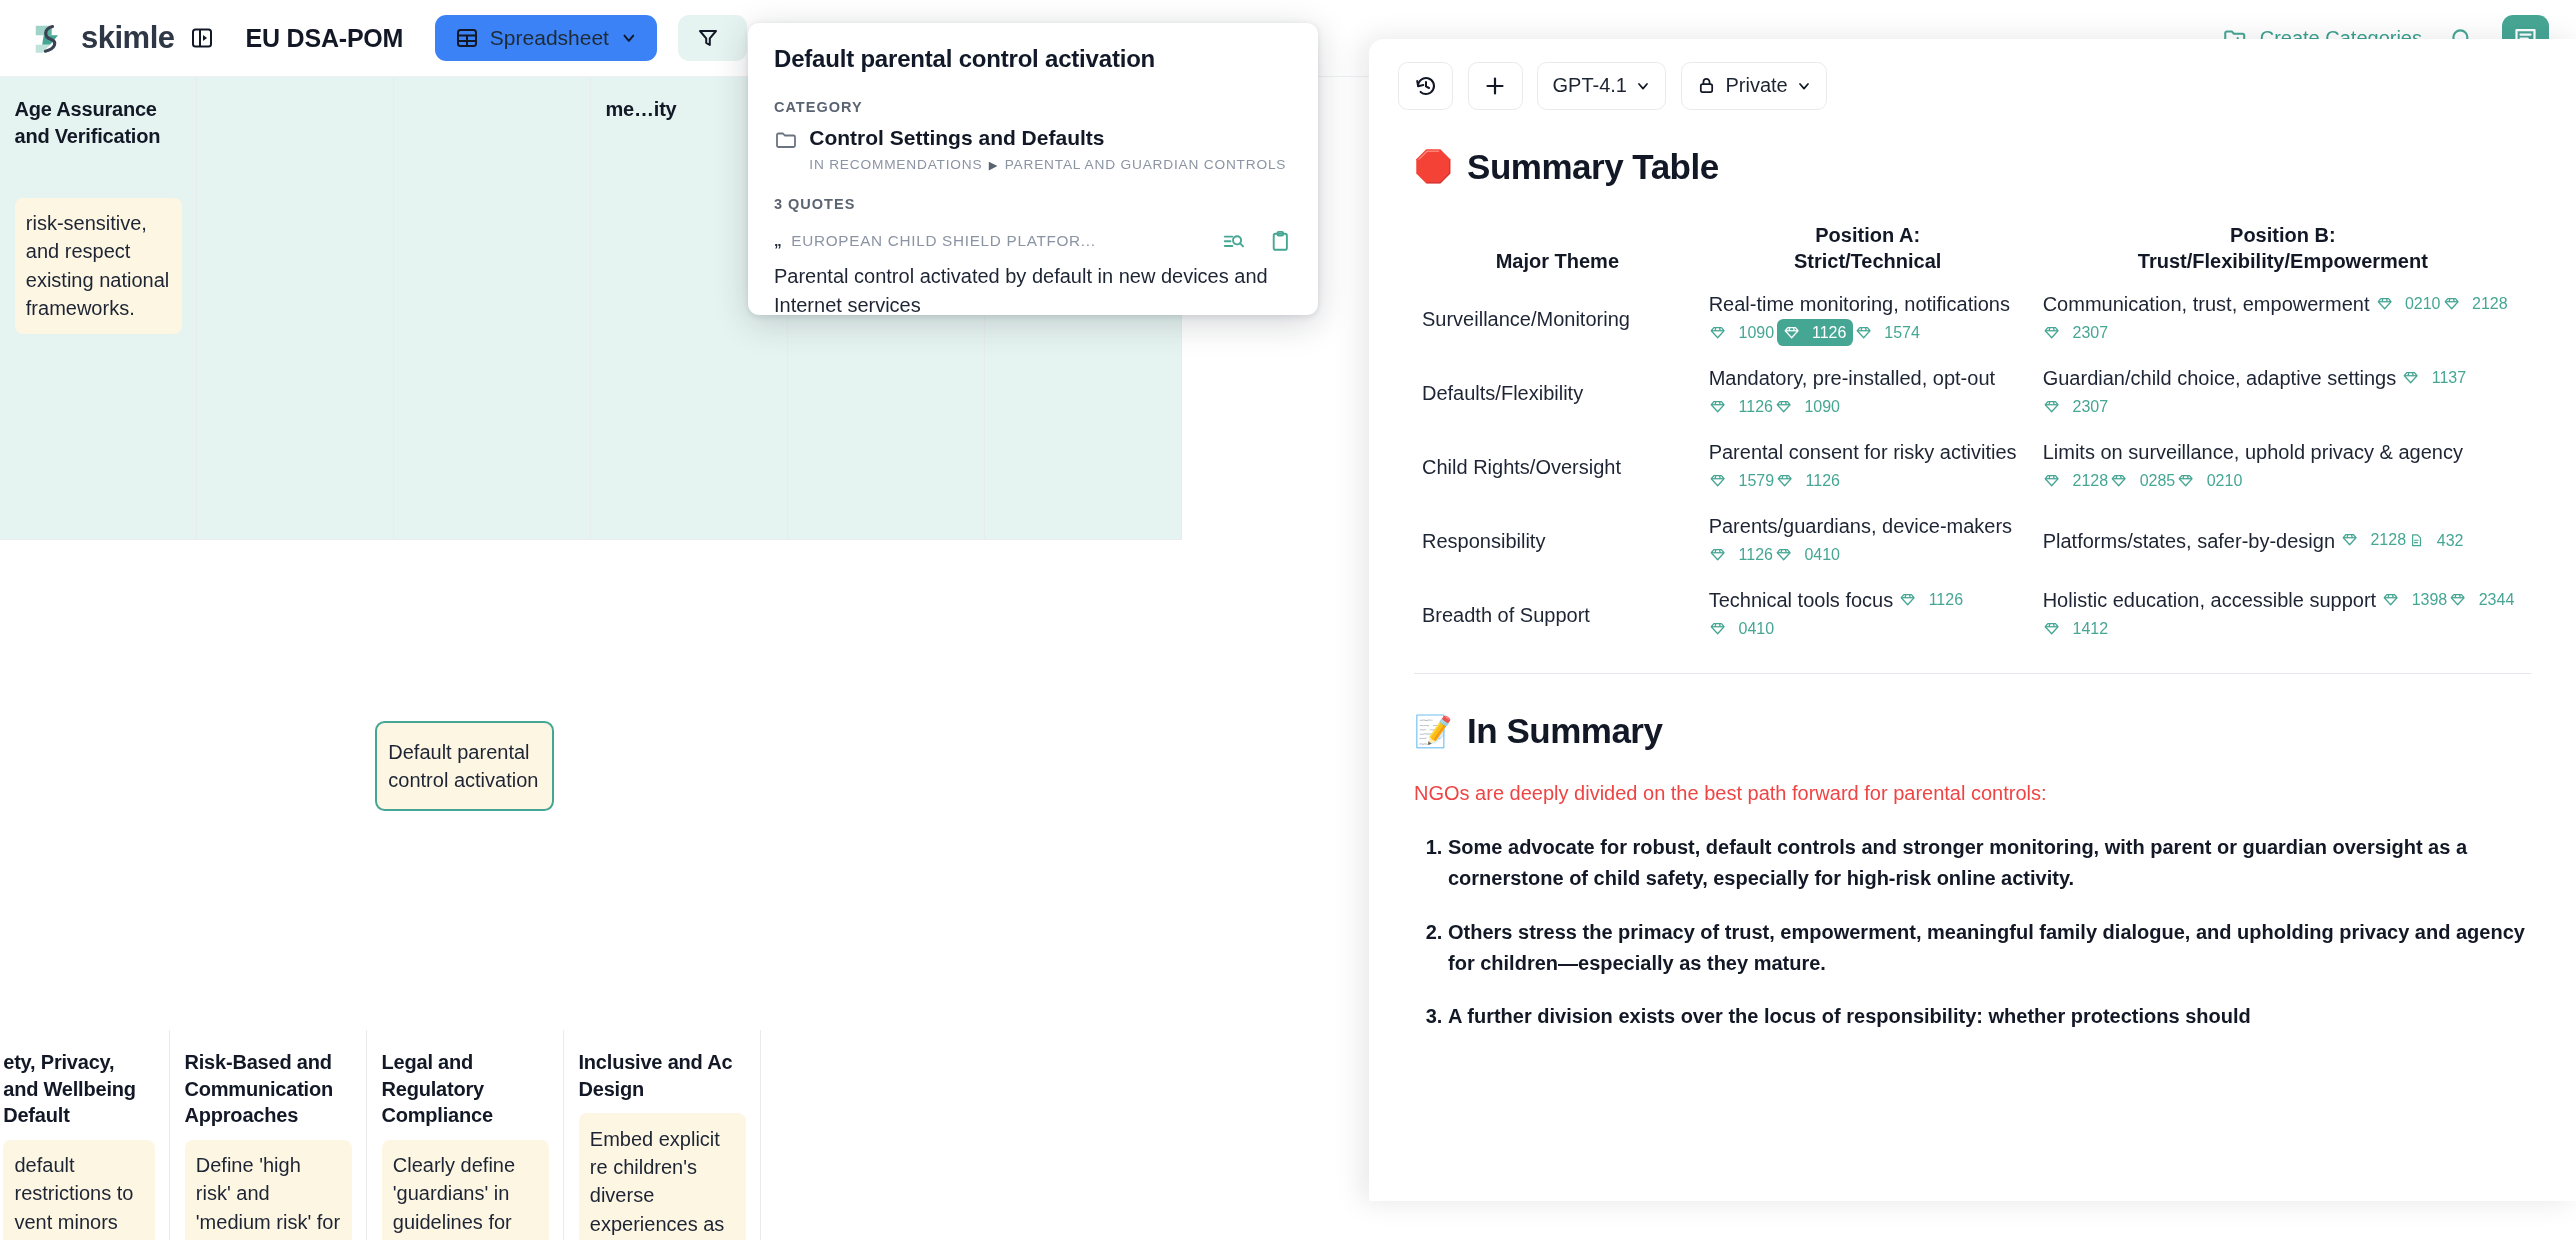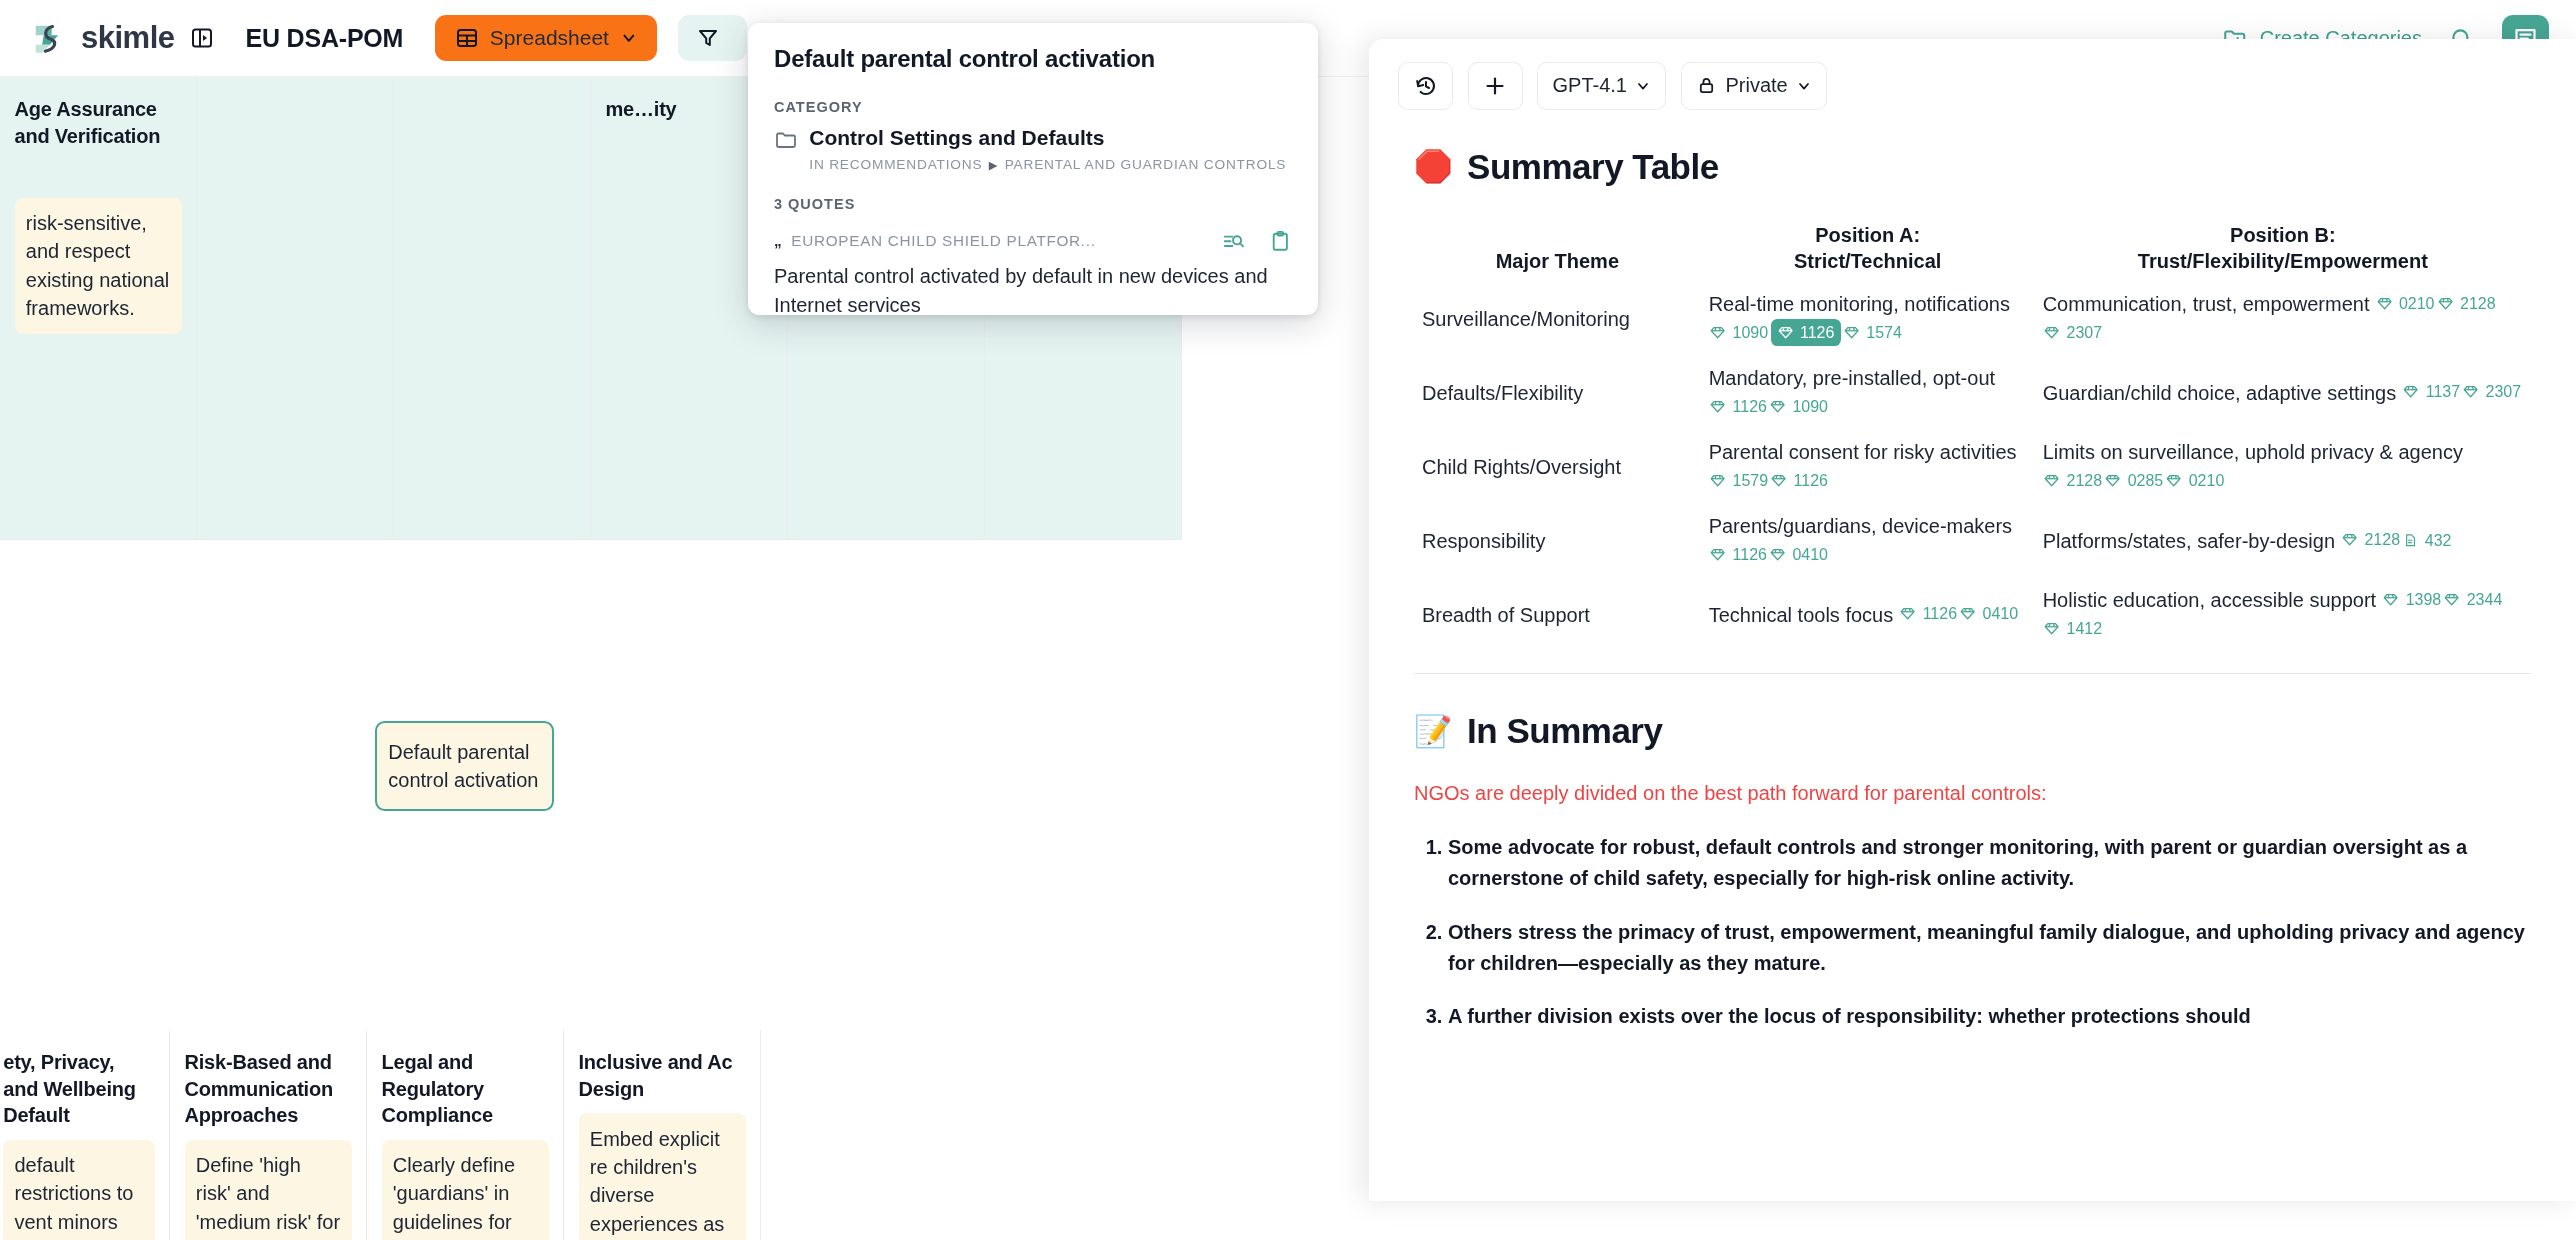--- a/index.html
+++ b/index.html
@@ -18,21 +18,21 @@
     background: #ffffff; display: flex; align-items: center; gap: 0;
     border-bottom: 0.8px solid #eef1f4; z-index: 40;
   }
   .brand { display: flex; align-items: flex-end; gap: 15px; margin-left: 31px; }
   .brand-logo { width: 35px; height: 35px; flex: none; }
   .brand-name { font-size: 31px; font-weight: 600; letter-spacing: -0.5px; color: #2e3746; }
   .panel-toggle { margin-left: 13px; width: 29px; height: 29px; display:flex; align-items:center; justify-content:center; cursor:pointer; }
   .proj-title { margin-left: 29px; font-size: 25px; font-weight: 700; letter-spacing: -0.2px; color: #121826; }
   .view-chip {
     margin-left: 32px; display: flex; align-items: center; gap: 11.3px;
-    background: #f97316; border-radius: 11.3px; padding: 11.3px 19.3px; cursor: pointer;
+    background: #3b82f6; border-radius: 11.3px; padding: 11.3px 19.3px; cursor: pointer;
     font-size: 21px; color: #1e2b36;
   }
   .filter-chip {
     margin-left: 21px; display: flex; align-items: center; gap: 9.7px;
     background: #e6f4f1; border-radius: 11.3px; padding: 11.3px 17.7px; cursor: pointer;
     font-size: 21px; color: #1e2b36;
   }
   .topbar-right {
     position: absolute; right: 27px; top: 0; height: 77px;
     display: flex; align-items: center; gap: 24px;
@@ -112,21 +112,21 @@
   table.sumtable th.theme-h { text-align:center; }
   table.sumtable td {
     font-size: 20px; color:#1d2433; padding: 8px 8px; vertical-align: middle; line-height: 1.45;
   }
   td.theme-c { width: 242px; text-align: left; }
   td.pos-c { width: 282px; }
   td.posb-c { width: 419px; }
   .tbl-rule { border: none; border-top: 0.8px solid #e4e7ec; margin: 21px 0 0 0; }
 
   .cit {
-    display: inline-flex; align-items: center; gap: 7px;
+    display: inline-flex; align-items: center; gap: 13px;
     font-size: 16px; color:#46a694; white-space: nowrap; margin: 0 1.6px;
     vertical-align: baseline; cursor: pointer;
   }
   .cit.hl { background:#46a694; color:#fff; border-radius: 6.4px; padding: 1.6px 6.4px; }
   .cit.hl svg path, .cit.hl svg polygon { stroke: #fff; }
 
   .para { font-size: 20px; line-height: 1.5; color:#ef4444; margin-top: 27px; }
   ol.sumlist { margin: 24px 0 0 0; padding-left: 34px; }
   ol.sumlist li { font-size: 20px; line-height: 1.55; color:#121826; font-weight: 700; margin-bottom: 22.6px; }
 </style>

